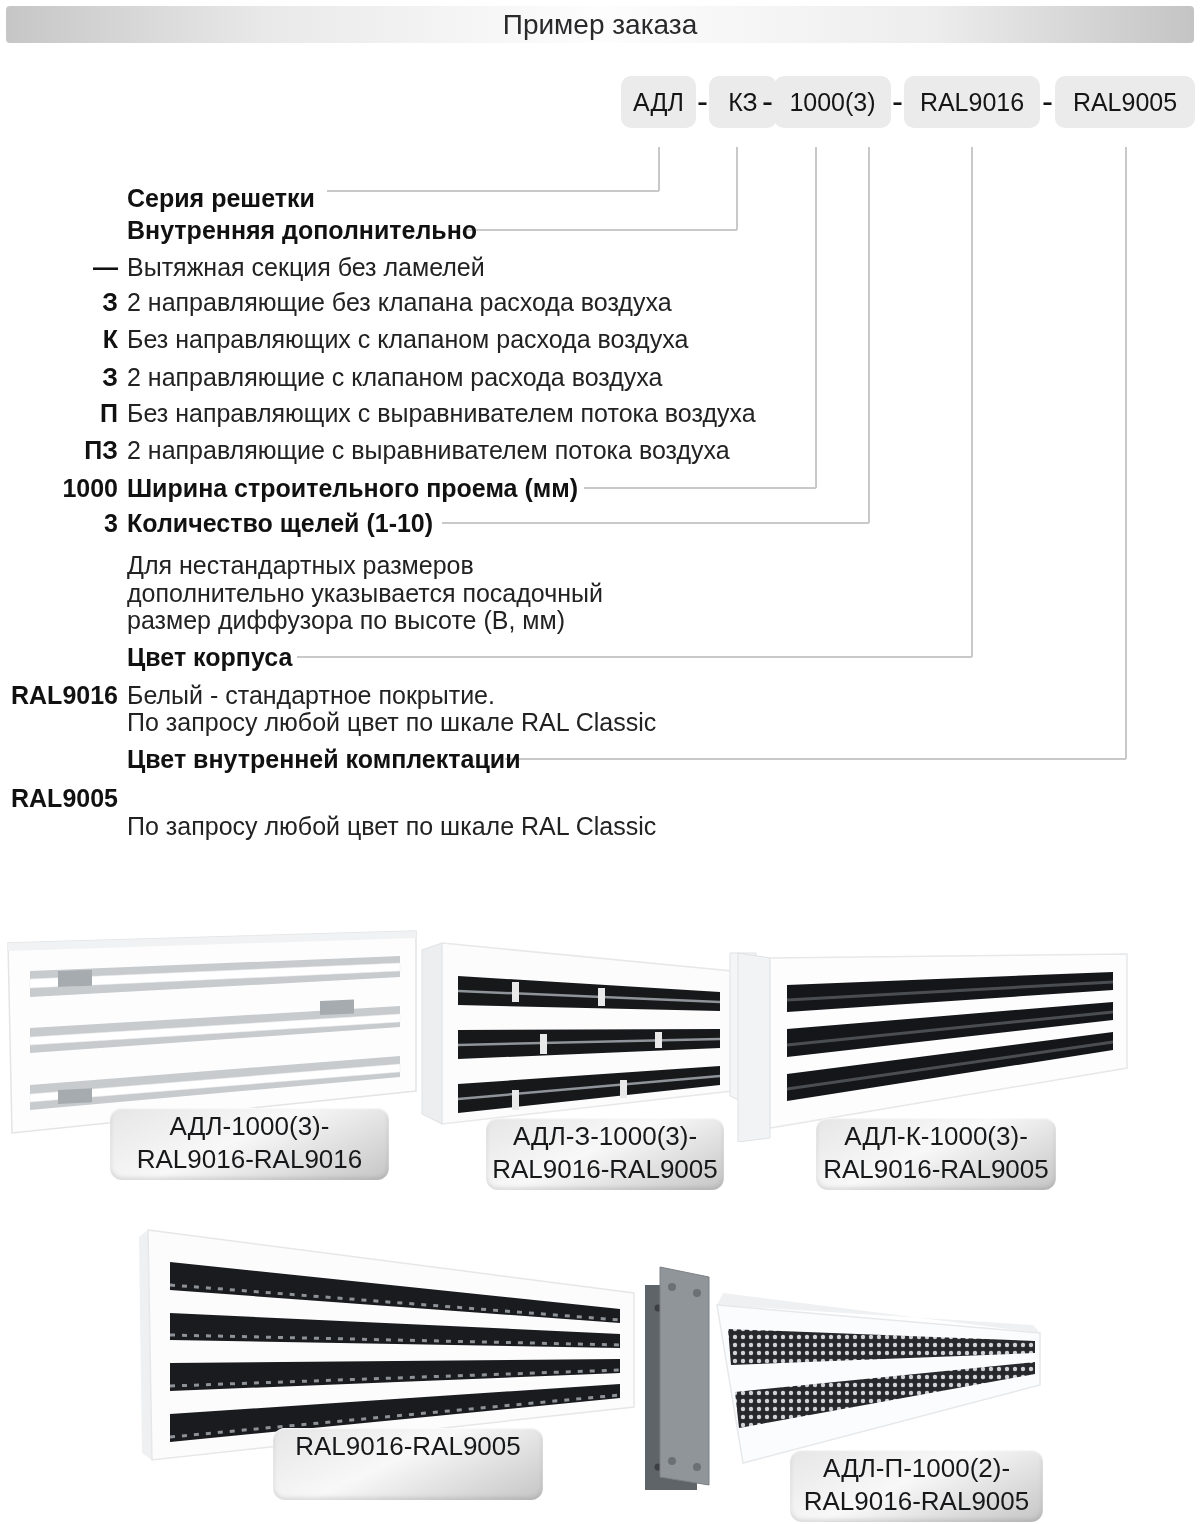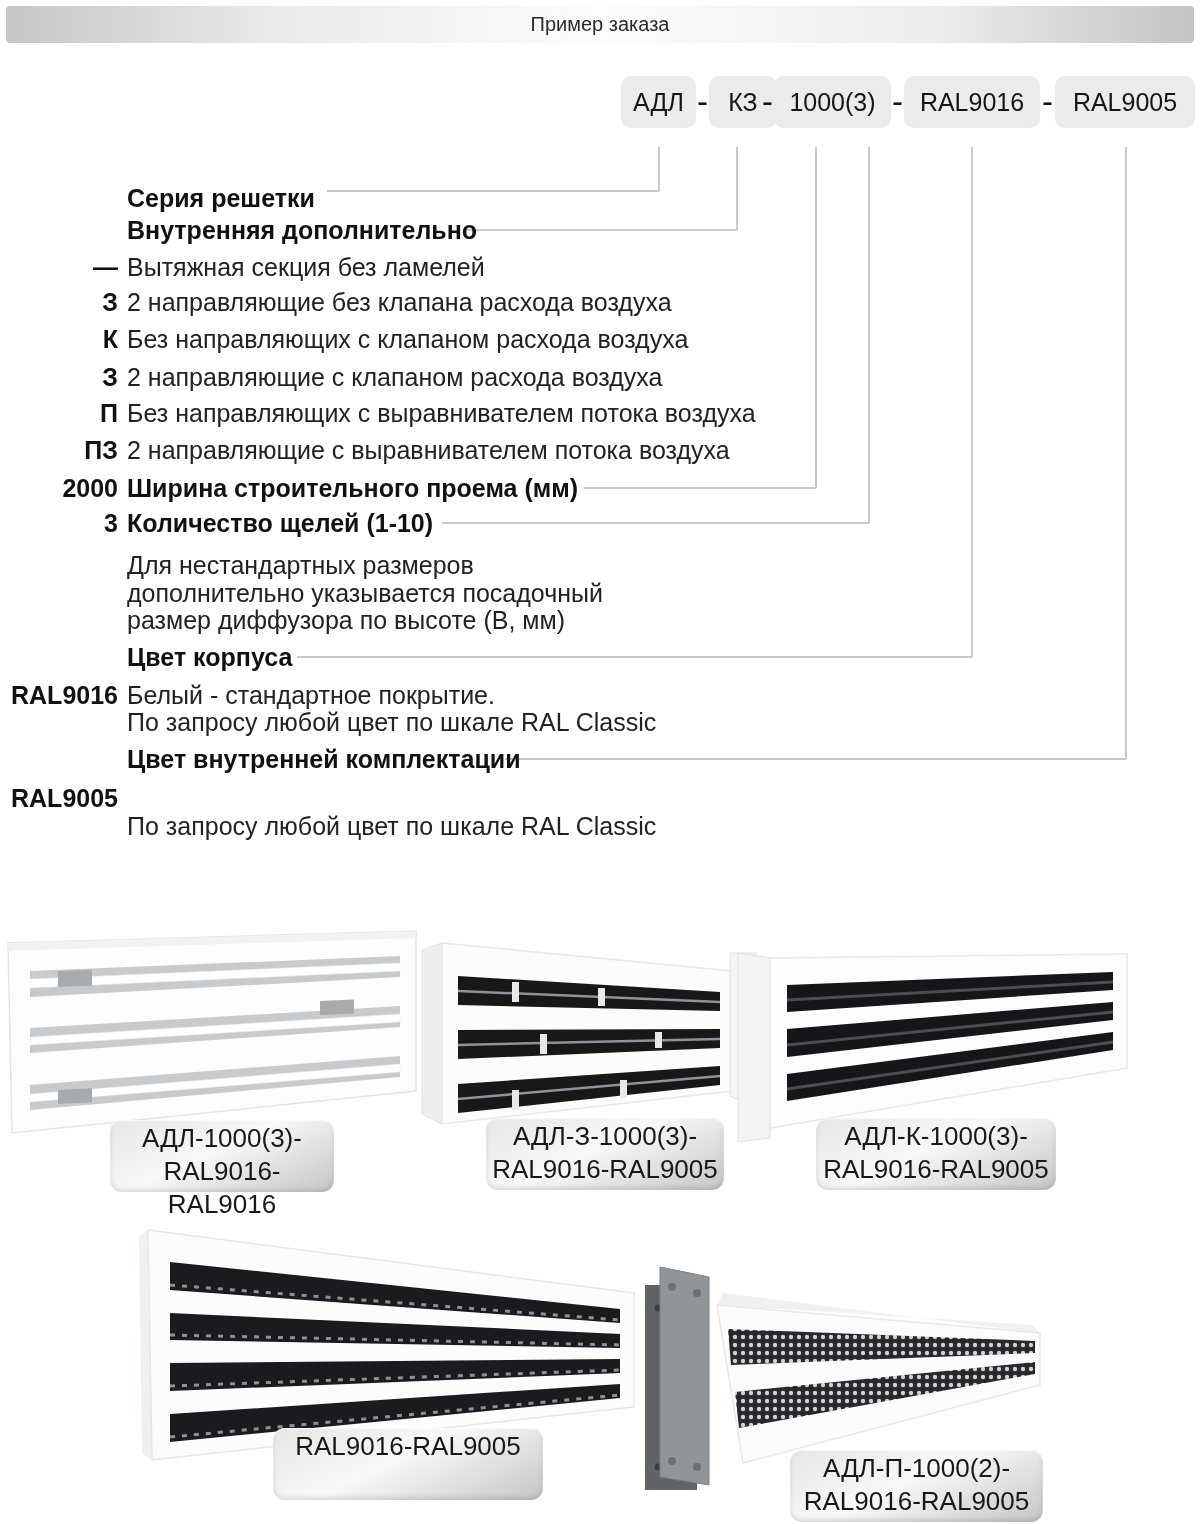--- a/index.html
+++ b/index.html
@@ -2,21 +2,21 @@
 <html><head>
 <meta charset="utf-8">
 <style>
   html,body{margin:0;padding:0;background:#ffffff;}
   #page{position:relative;width:1200px;height:1524px;background:#fff;overflow:hidden;
         font-family:"Liberation Sans","DejaVu Sans",sans-serif;color:#1c1c1e;}
 
   
   .header-bar{position:absolute;left:6px;top:6px;width:1188px;height:37px;border-radius:4px;
     background:linear-gradient(90deg,#c6c6c6 0%,#e9e9e9 22%,#fdfdfd 50%,#ededed 78%,#c4c4c4 100%);
-    text-align:center;line-height:37px;font-size:20px;color:#2a2a2c;}
+    text-align:center;line-height:37px;font-size:28px;color:#2a2a2c;}
 
   
   .chip{position:absolute;top:76px;height:52px;background:#ebebeb;border-radius:10px;
     text-align:center;line-height:52px;font-size:25px;color:#151515;}
   .dash{position:absolute;top:76px;height:52px;text-align:center;line-height:52px;font-size:33px;color:#151515;}
 
   
   .vl{position:absolute;width:1.5px;background:#c9c9c9;}
   .hl{position:absolute;height:1.5px;background:#c9c9c9;}
 
@@ -89,21 +89,21 @@
     </div>
   <div class="row" style="top:400px;">
     <span class="key">П</span>
     <span class="txt">Без направляющих с выравнивателем потока воздуха</span>
     </div>
   <div class="row" style="top:437px;">
     <span class="key">ПЗ</span>
     <span class="txt">2 направляющие с выравнивателем потока воздуха</span>
     </div>
   <div class="row" style="top:475px;">
-    <span class="key">2000</span>
+    <span class="key">1000</span>
     <span class="txt b">Ширина строительного проема (мм)</span>
     </div>
   <div class="row" style="top:510px;">
     <span class="key">3</span>
     <span class="txt b">Количество щелей (1-10)</span>
     </div>
   <div class="row" style="top:552px;">
     <span class="txt">Для нестандартных размеров</span>
     </div>
   <div class="row" style="top:580px;">
@@ -203,21 +203,21 @@
     <circle cx="37" cy="42" r="4" fill="#6b7075"></circle>
       <circle cx="62" cy="48" r="4" fill="#6b7075"></circle>
     <circle cx="37" cy="216" r="4" fill="#6b7075"></circle>
       <circle cx="62" cy="222" r="4" fill="#6b7075"></circle>
     <polygon points="82,60 398,80 405,88 88,48" fill="#eef0f2"></polygon>
     <polygon points="82,60 405,88 405,140 108,218" fill="#fbfcfd" stroke="#e6e8ea" stroke-width="1.5"></polygon>
     <polygon points="93,84 400,96 400,108 96,120" fill="url(#perf)"></polygon>
     <polygon points="100,147 400,117 400,129 104,183" fill="url(#perf)"></polygon>
   </svg>
 
-  <div class="plabel" style="left:110px;top:1108px;width:224px;margin-top:12px;">
+  <div class="plabel" style="left:110px;top:1108px;width:279px;">
     <div>АДЛ-1000(3)-</div>
     <div>RAL9016-RAL9016</div>
   </div>
   <div class="plabel" style="left:486px;top:1118px;width:238px;">
     <div>АДЛ-З-1000(3)-</div>
     <div>RAL9016-RAL9005</div>
   </div>
   <div class="plabel" style="left:816px;top:1118px;width:240px;">
     <div>АДЛ-К-1000(3)-</div>
     <div>RAL9016-RAL9005</div>

